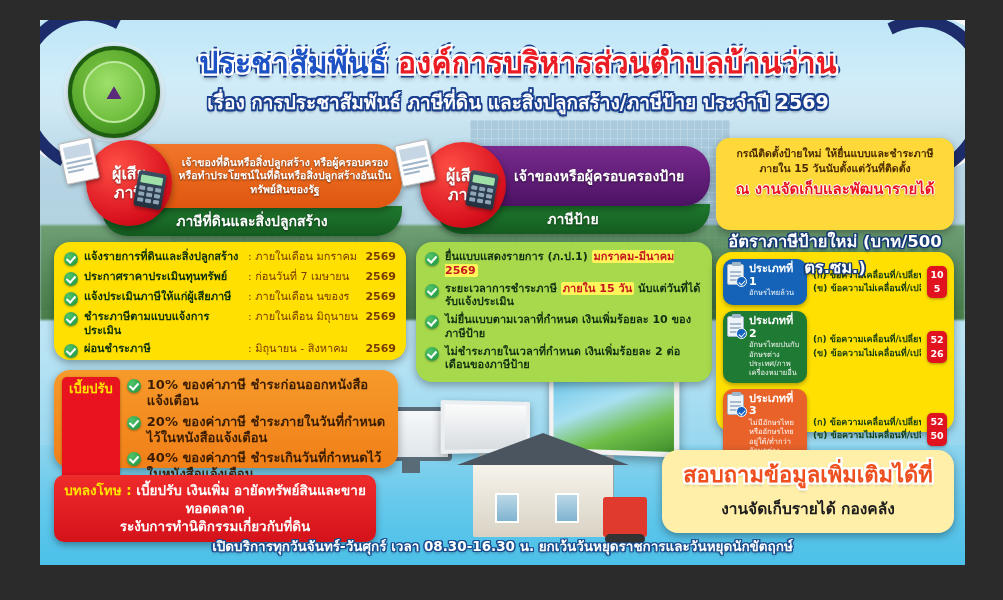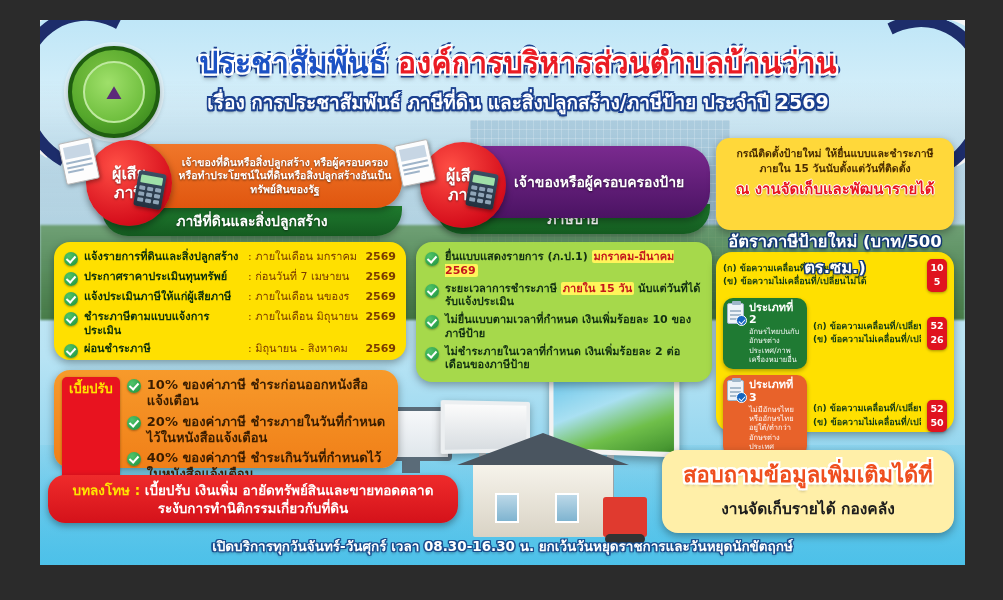--- a/index.html
+++ b/index.html
@@ -384,21 +384,21 @@
         <span></span>
         <span></span>
         <span></span>
         <span></span>
       </div>
   </div>
   <div class="payer-badge" style="left:380px; top:122px;">
     <span>ผู้เสีย</span>
     <span>ภาษี</span>
   </div>
-  <div class="pill-box" style="left:396px; top:126px; width:274px; height:72px;
+  <div class="pill-box" style="left:396px; top:126px; width:274px; height:60px;
        background:linear-gradient(#7a2a8f,#4b1363); padding:6px 10px 6px 78px;">
     <div class="pill-text" style="font-size:14px;">เจ้าของหรือผู้ครอบครองป้าย</div>
   </div>
   <div class="pill-foot" style="left:396px; top:184px; width:274px; height:30px; font-size:14px;">ภาษีป้าย</div>
 
   <div class="card" style="left:676px; top:118px; width:238px; height:92px; background:#ffd83a; border-radius:14px;"></div>
   <div class="notice-text" style="left:676px; top:126px; width:238px;">
     <span>กรณีติดตั้งป้ายใหม่ ให้ยื่นแบบและชำระภาษี</span><br>
     <span>ภายใน 15 วันนับตั้งแต่วันที่ติดตั้ง</span>
     <span class="notice-strong">ณ งานจัดเก็บและพัฒนารายได้</span>
@@ -462,20 +462,26 @@
         <li>
           <span class="tick"></span>
           <span>ไม่ชำระภายในเวลาที่กำหนด เงินเพิ่มร้อยละ 2 ต่อเดือนของภาษีป้าย</span>
         </li>
       </ul>
   </div>
 
   <div class="card" style="left:676px; top:232px; width:238px; height:180px;">
     <div id="rate-rows" style="padding:7px 7px 0 7px;">
         <div style="display: flex; align-items: center; gap: 6px; margin-bottom: 6px;">
+          <div class="type-tag" style="background: rgb(20, 99, 184); flex: 0 0 84px; min-height: 46px;">
+            <span class="clip"></span>
+            <span class="chk"></span>
+            <div class="type-title">ประเภทที่ 1</div>
+            <div class="type-desc">อักษรไทยล้วน</div>
+          </div>
           <div style="flex: 1 1 0%; overflow: hidden;">
             <div class="rate-line">(ก) ข้อความเคลื่อนที่/เปลี่ยนได้</div>
             <div class="rate-line">(ข) ข้อความไม่เคลื่อนที่/เปลี่ยนไม่ได้</div>
           </div>
           <div class="rate-chip">
             <div>10</div>
             <div>5</div>
           </div>
         </div>
         <div style="display: flex; align-items: center; gap: 6px; margin-bottom: 6px;">
@@ -535,21 +541,21 @@
       <span class="tagchip">เงินเพิ่ม</span>
       <ul class="checks" id="sur-rows" style="flex:1;">
           <li>
             <span class="tick"></span>
             <span class="pen-line">1% ของค่าภาษี ต่อเดือนที่ค้างชำระ</span>
           </li>
         </ul>
     </div>
   </div>
 
-  <div class="red-bar" style="left:8px; top:455px; width:410px;border-radius:17px;">
+  <div class="red-bar" style="left:14px; top:455px; width:322px;">
     <div class="txt">
       <span class="lbl">บทลงโทษ :</span>
       <span>เบี้ยปรับ เงินเพิ่ม อายัดทรัพย์สินและขายทอดตลาด</span>
     </div>
     <div class="txt">ระงับการทำนิติกรรมเกี่ยวกับที่ดิน</div>
   </div>
 
   <div class="illus">
     <div class="bb-small"></div>
     <div class="bb-post" style="left:44px; top:86px; height:48px;"></div>

